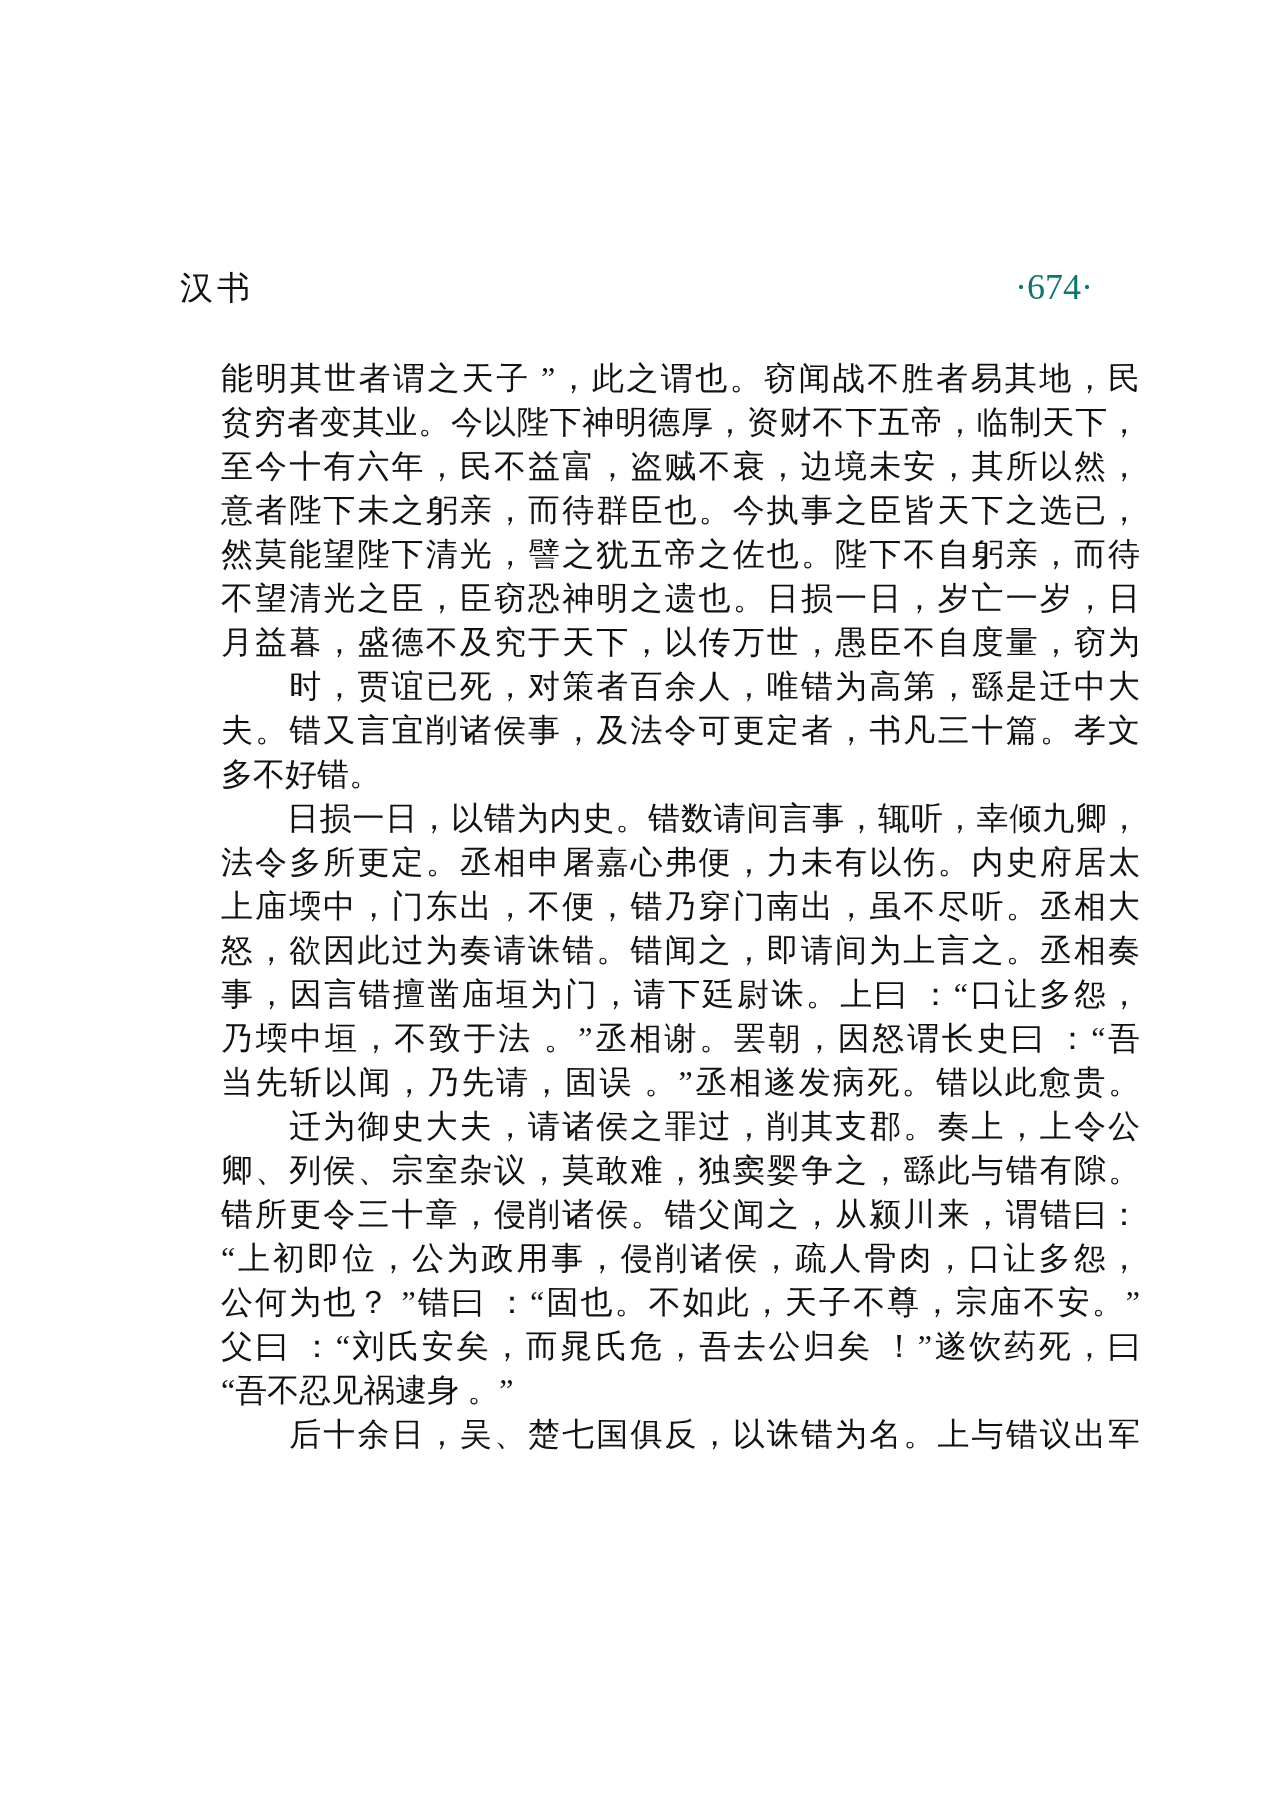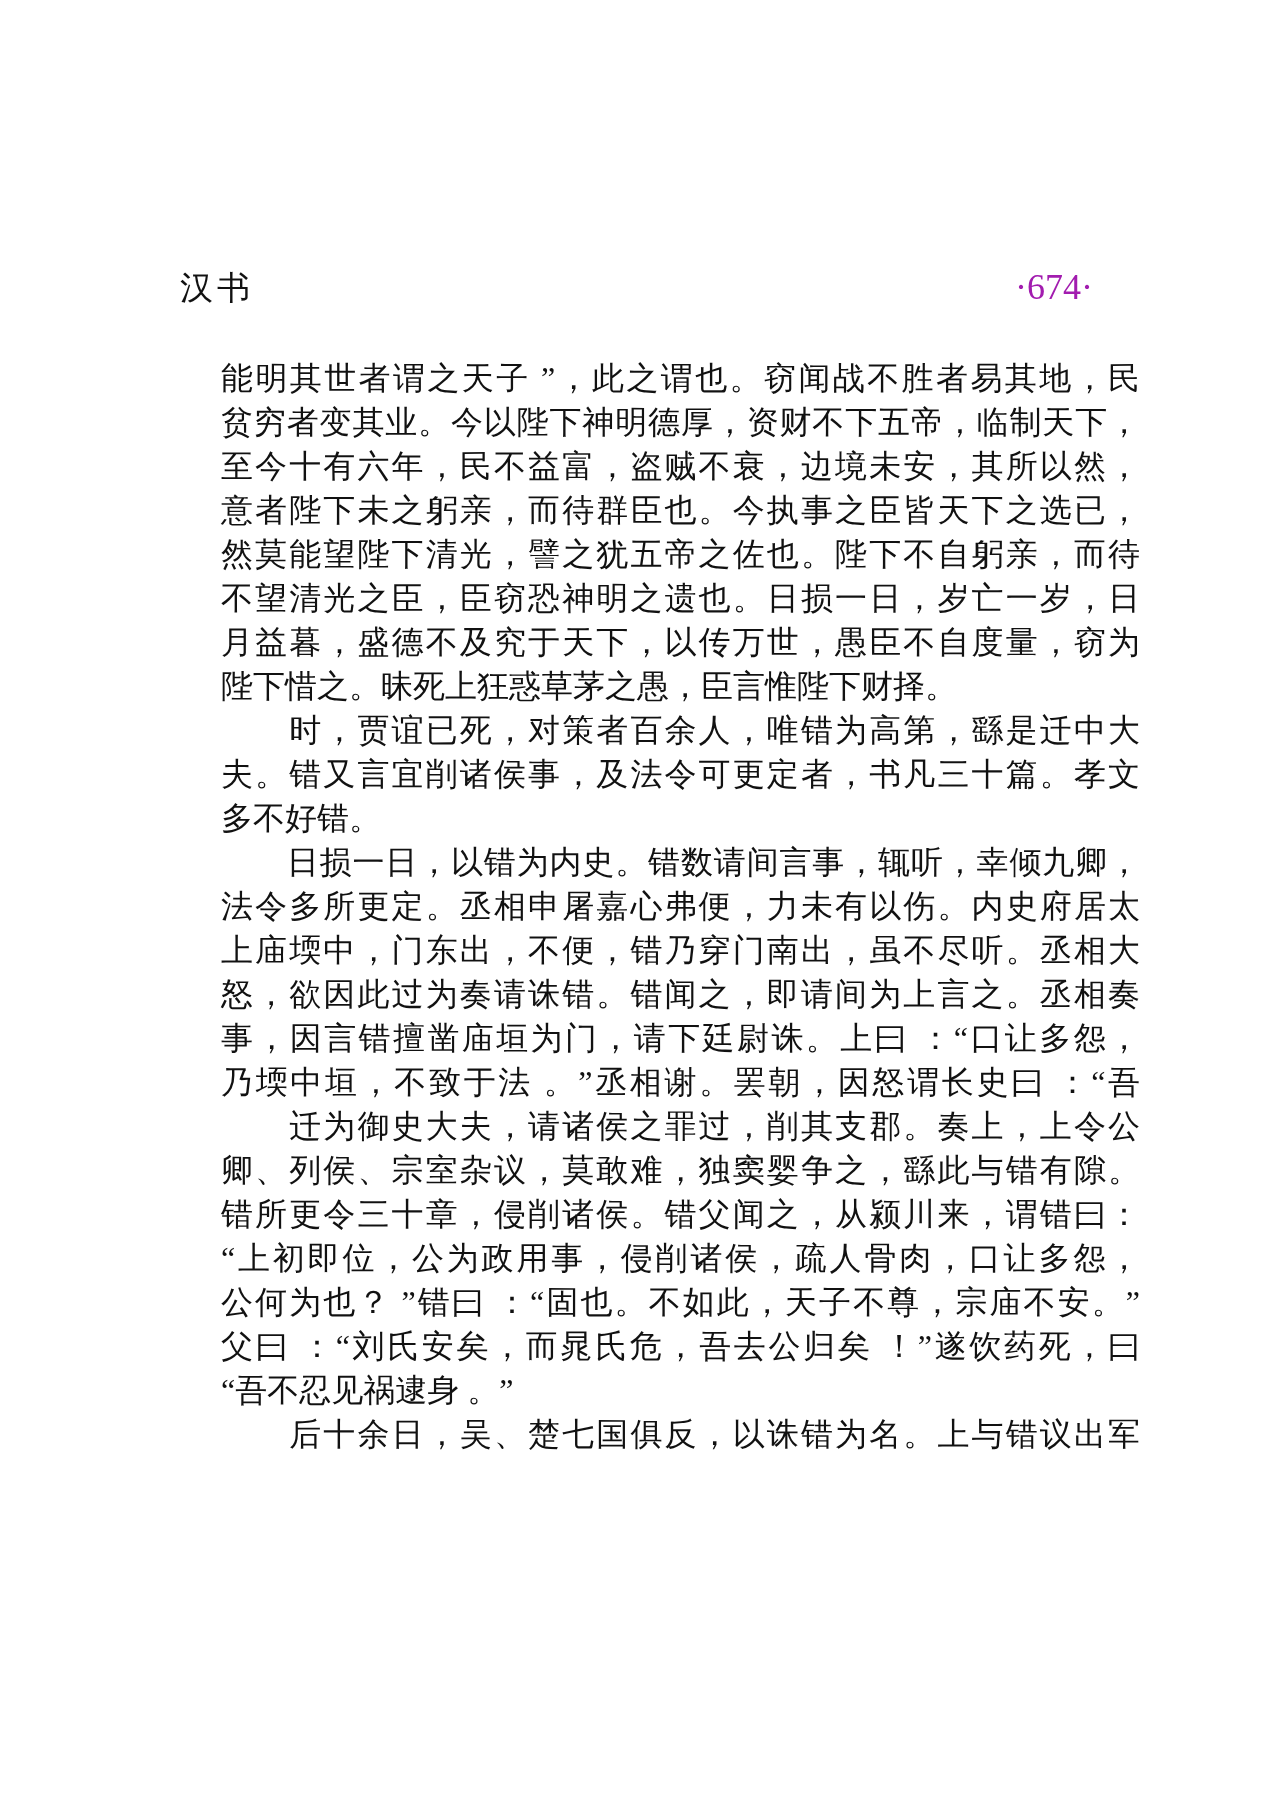--- a/index.html
+++ b/index.html
@@ -30,21 +30,21 @@
     font-size: 33px;
     letter-spacing: 4px;
     color: #111111;
     white-space: nowrap;
   }
   .page-number {
     position: absolute;
     right: 0;
     top: 0;
     font-size: 36px;
-    color: #a21caf;
+    color: #0f766e;
     white-space: nowrap;
   }
   .body-text {
     position: absolute;
     top: 356px;
     left: 177px;
     width: 963px;
   }
   .line {
     font-size: 32px;
@@ -71,30 +71,30 @@
     <span class="page-number">·674·</span>
   </div>
   <div class="body-text" id="body-text">
       <div class="line">能明其世者谓之天子 ”，此之谓也。窃闻战不胜者易其地，民</div>
       <div class="line">贫穷者变其业。今以陛下神明德厚，资财不下五帝，临制天下，</div>
       <div class="line">至今十有六年，民不益富，盗贼不衰，边境未安，其所以然，</div>
       <div class="line">意者陛下未之躬亲，而待群臣也。今执事之臣皆天下之选已，</div>
       <div class="line">然莫能望陛下清光，譬之犹五帝之佐也。陛下不自躬亲，而待</div>
       <div class="line">不望清光之臣，臣窃恐神明之遗也。日损一日，岁亡一岁，日</div>
       <div class="line">月益暮，盛德不及究于天下，以传万世，愚臣不自度量，窃为</div>
-      <div class="line short">陛下惜之。昧死上狂惑草茅之愚，臣言惟陛下财择。</div>
       <div class="line">　　时，贾谊已死，对策者百余人，唯错为高第，繇是迁中大</div>
       <div class="line">夫。错又言宜削诸侯事，及法令可更定者，书凡三十篇。孝文</div>
       <div class="line short">多不好错。</div>
       <div class="line">　　日损一日，以错为内史。错数请间言事，辄听，幸倾九卿，</div>
       <div class="line">法令多所更定。丞相申屠嘉心弗便，力未有以伤。内史府居太</div>
       <div class="line">上庙堧中，门东出，不便，错乃穿门南出，虽不尽听。丞相大</div>
       <div class="line">怒，欲因此过为奏请诛错。错闻之，即请间为上言之。丞相奏</div>
       <div class="line">事，因言错擅凿庙垣为门，请下廷尉诛。上曰 ：“口让多怨，</div>
       <div class="line">乃堧中垣，不致于法 。”丞相谢。罢朝，因怒谓长史曰 ：“吾</div>
+      <div class="line">当先斩以闻，乃先请，固误 。”丞相遂发病死。错以此愈贵。</div>
       <div class="line">　　迁为御史大夫，请诸侯之罪过，削其支郡。奏上，上令公</div>
       <div class="line">卿、列侯、宗室杂议，莫敢难，独窦婴争之，繇此与错有隙。</div>
       <div class="line">错所更令三十章，侵削诸侯。错父闻之，从颍川来，谓错曰：</div>
       <div class="line">“上初即位，公为政用事，侵削诸侯，疏人骨肉，口让多怨，</div>
       <div class="line">公何为也？ ”错曰 ：“固也。不如此，天子不尊，宗庙不安。”</div>
       <div class="line">父曰 ：“刘氏安矣，而晁氏危，吾去公归矣 ！”遂饮药死，曰</div>
       <div class="line short">“吾不忍见祸逮身 。”</div>
       <div class="line">　　后十余日，吴、楚七国俱反，以诛错为名。上与错议出军</div>
     </div>
 </div>

